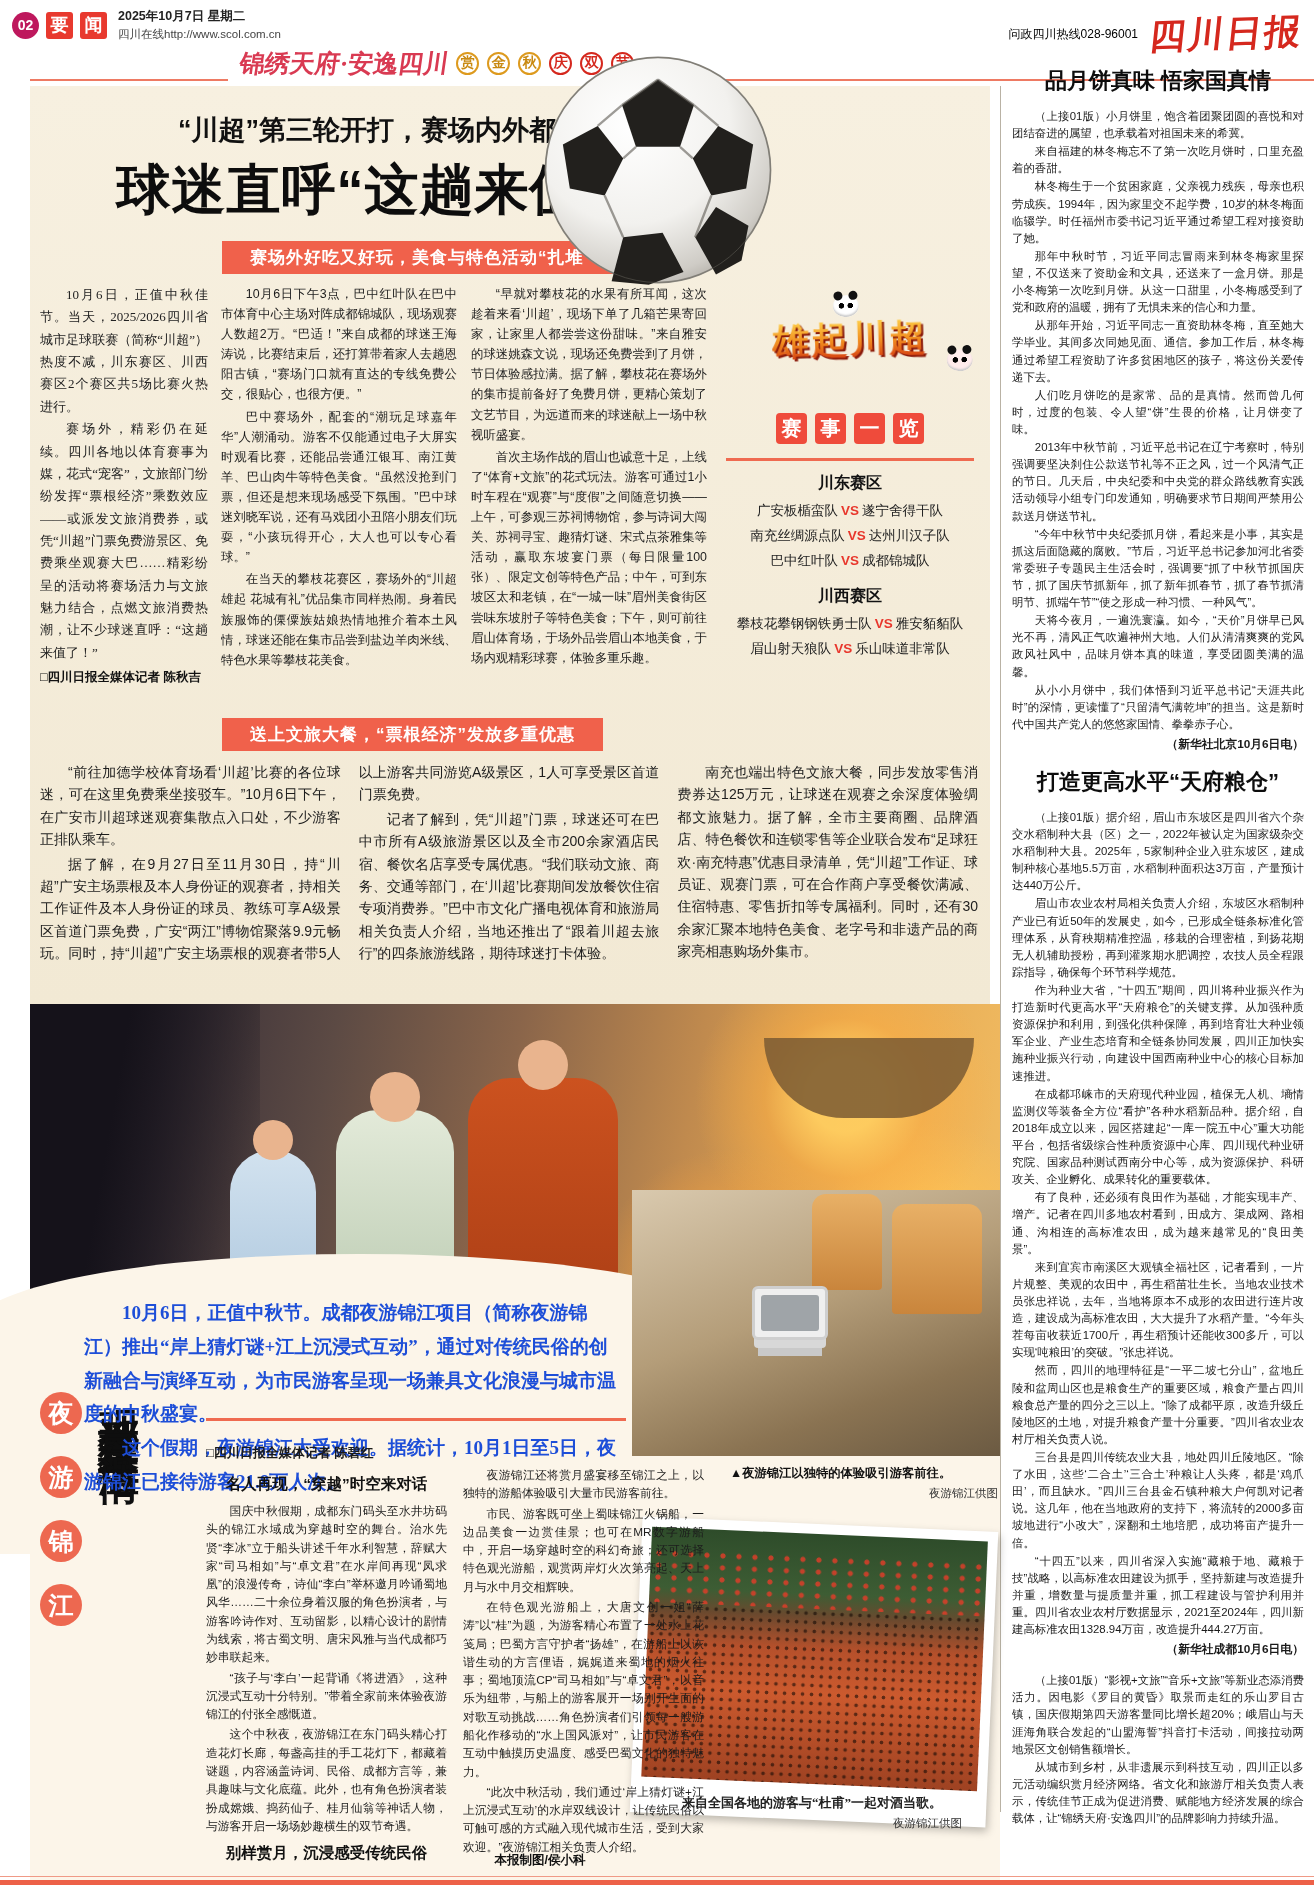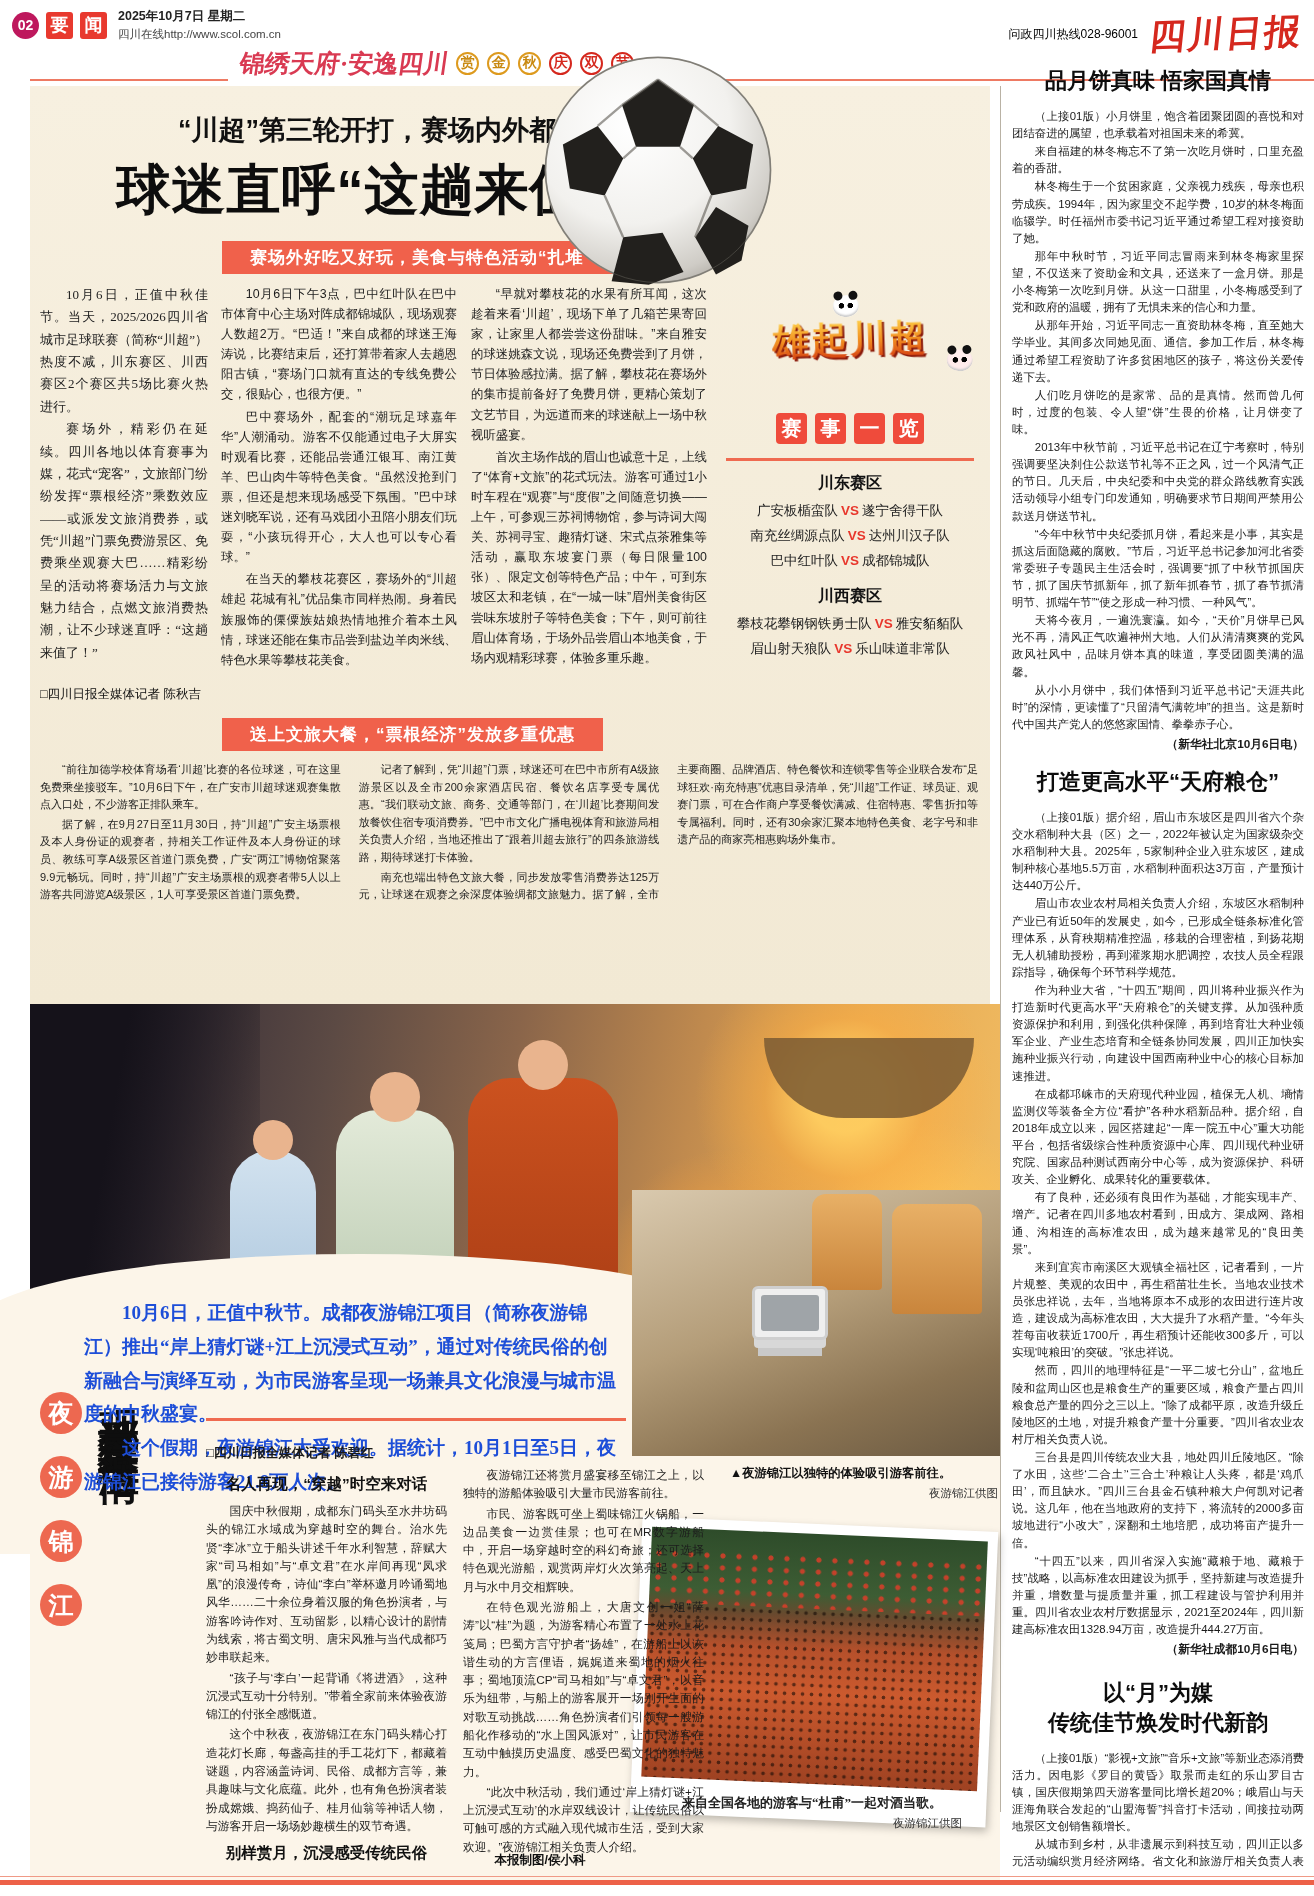--- a/index.html
+++ b/index.html
@@ -39,21 +39,21 @@
   .headline { width:716px; margin:6px 0 0 4px; text-align:center; font-size:54px; font-weight:900;
               letter-spacing:1px; color:#0d0d0d; }
   .bar { display:inline-block; background:#f0614b; color:#fff; font-weight:700; font-size:17px;
          padding:5px 28px; letter-spacing:1px; }
   .bar1wrap { margin:14px 0 0 192px; }
   .bar2wrap { margin:12px 0 0 192px; }
   .sec1row { display:flex; gap:13px; padding:10px 10px 0 10px; height:432px; }
   .kai-col { width:168px; height:422px; overflow:hidden; }
   .kai-col p { font-family:"Liberation Serif", serif; font-size:13px; line-height:1.72;
                text-align:justify; text-indent:2em; color:#222; }
-  .byline1 { margin-top:22px; font-size:12.5px; font-weight:400; color:#111; }
+  .byline1 { margin-top:5px; font-size:12.5px; font-weight:700; color:#111; }
   .mid-flow { width:486px; height:424px; column-count:2; column-gap:14px; overflow:hidden;
               font-size:12.4px; line-height:1.62; text-align:justify; color:#1c1c1c; }
   .flow p, .cols3 p { margin:0 0 2px; text-indent:2em; }
 
   .sidebar { flex:1; position:relative; }
   .sched { margin-top:31px; }
   .logo-badge { text-align:center; transform:rotate(-2deg); position:relative; }
   .logo-text { font-size:37px; font-weight:900; letter-spacing:2px; font-family:"Liberation Serif", serif;
                background:linear-gradient(#ffd24a,#f08a1e 55%,#d43b12); -webkit-background-clip:text;
                background-clip:text; color:transparent; filter:drop-shadow(2px 2px 0 #8a1a0a); }
@@ -68,21 +68,21 @@
   .panda.p2 { right:8px; bottom:-10px; background-color:#ffecec; }
   .sched-title { display:flex; justify-content:center; gap:8px; margin-top:48px; }
   .sq { width:31px;height:31px;background:#ef4b3b;border-radius:4px;color:#fff;font-size:20px;
         font-weight:700;display:flex;align-items:center;justify-content:center; }
   .sched-rule { height:3px; background:#ef6a50; margin:14px 6px 4px; }
   .group-name { text-align:center; font-weight:800; font-size:16px; margin:12px 0 5px; color:#111; }
   .match { text-align:center; font-size:13.5px; color:#222; line-height:1.85; }
   .vs { color:#e8372c; font-weight:800; margin:0 3px; }
 
   .cols3 { margin:10px 12px 0 10px; column-count:3; column-gap:18px; height:240px; overflow:hidden;
-           font-size:11px; line-height:1.6; text-align:justify; color:#1c1c1c; }
+           font-size:14px; line-height:1.6; text-align:justify; color:#1c1c1c; }
 
   
   .ball { position:absolute; left:542px; top:54px; width:232px; height:232px; z-index:5; }
 
   
   .bottom { position:absolute; left:30px; top:1004px; width:970px; height:878px; background:#fcf5e9; }
   .photo-art { position:absolute; left:0; top:0; width:970px; height:336px; overflow:hidden; z-index:1;
     background:
       radial-gradient(circle at 84% 28%, rgba(255,205,95,.95) 0 34px, rgba(255,175,65,.5) 80px, transparent 150px),
       radial-gradient(circle at 93% 68%, rgba(255,195,85,.85) 0 26px, transparent 110px),
@@ -352,24 +352,20 @@
       <p>作为种业大省，“十四五”期间，四川将种业振兴作为打造新时代更高水平“天府粮仓”的关键支撑。从加强种质资源保护和利用，到强化供种保障，再到培育壮大种业领军企业、产业生态培育和全链条协同发展，四川正加快实施种业振兴行动，向建设中国西南种业中心的核心目标加速推进。</p>
       <p>在成都邛崃市的天府现代种业园，植保无人机、墒情监测仪等装备全方位“看护”各种水稻新品种。据介绍，自2018年成立以来，园区搭建起“一库一院五中心”重大功能平台，包括省级综合性种质资源中心库、四川现代种业研究院、国家品种测试西南分中心等，成为资源保护、科研攻关、企业孵化、成果转化的重要载体。</p>
       <p>有了良种，还必须有良田作为基础，才能实现丰产、增产。记者在四川多地农村看到，田成方、渠成网、路相通、沟相连的高标准农田，成为越来越常见的“良田美景”。</p>
       <p>来到宜宾市南溪区大观镇全福社区，记者看到，一片片规整、美观的农田中，再生稻苗壮生长。当地农业技术员张忠祥说，去年，当地将原本不成形的农田进行连片改造，建设成为高标准农田，大大提升了水稻产量。“今年头茬每亩收获近1700斤，再生稻预计还能收300多斤，可以实现‘吨粮田’的突破。”张忠祥说。</p>
       <p>然而，四川的地理特征是“一平二坡七分山”，盆地丘陵和盆周山区也是粮食生产的重要区域，粮食产量占四川粮食总产量的四分之三以上。“除了成都平原，改造升级丘陵地区的土地，对提升粮食产量十分重要。”四川省农业农村厅相关负责人说。</p>
       <p>三台县是四川传统农业大县，地处四川丘陵地区。“除了水田，这些‘二合土’‘三合土’种粮让人头疼，都是‘鸡爪田’，而且缺水。”四川三台县金石镇种粮大户何凯对记者说。这几年，他在当地政府的支持下，将流转的2000多亩坡地进行“小改大”，深翻和土地培肥，成功将亩产提升一倍。</p>
       <p>“十四五”以来，四川省深入实施“藏粮于地、藏粮于技”战略，以高标准农田建设为抓手，坚持新建与改造提升并重，增数量与提质量并重，抓工程建设与管护利用并重。四川省农业农村厅数据显示，2021至2024年，四川新建高标准农田1328.94万亩，改造提升444.27万亩。</p>
     </div>
   <div class="dateline">（新华社成都10月6日电）</div>
 
-  <div class="art-title two">
-    <div>以“月”为媒</div>
-    <div>传统佳节焕发时代新韵</div>
-  </div>
   <div class="art-body">
       <p>（上接01版）“影视+文旅”“音乐+文旅”等新业态添消费活力。因电影《罗目的黄昏》取景而走红的乐山罗目古镇，国庆假期第四天游客量同比增长超20%；峨眉山与天涯海角联合发起的“山盟海誓”抖音打卡活动，间接拉动两地景区文创销售额增长。</p>
       <p>从城市到乡村，从非遗展示到科技互动，四川正以多元活动编织赏月经济网络。省文化和旅游厅相关负责人表示，传统佳节正成为促进消费、赋能地方经济发展的综合载体，让“锦绣天府·安逸四川”的品牌影响力持续升温。</p>
     </div>
 
 </div>
 
 <div class="page-rule">
   <div class="thin"></div>
     <div class="thick"></div>

